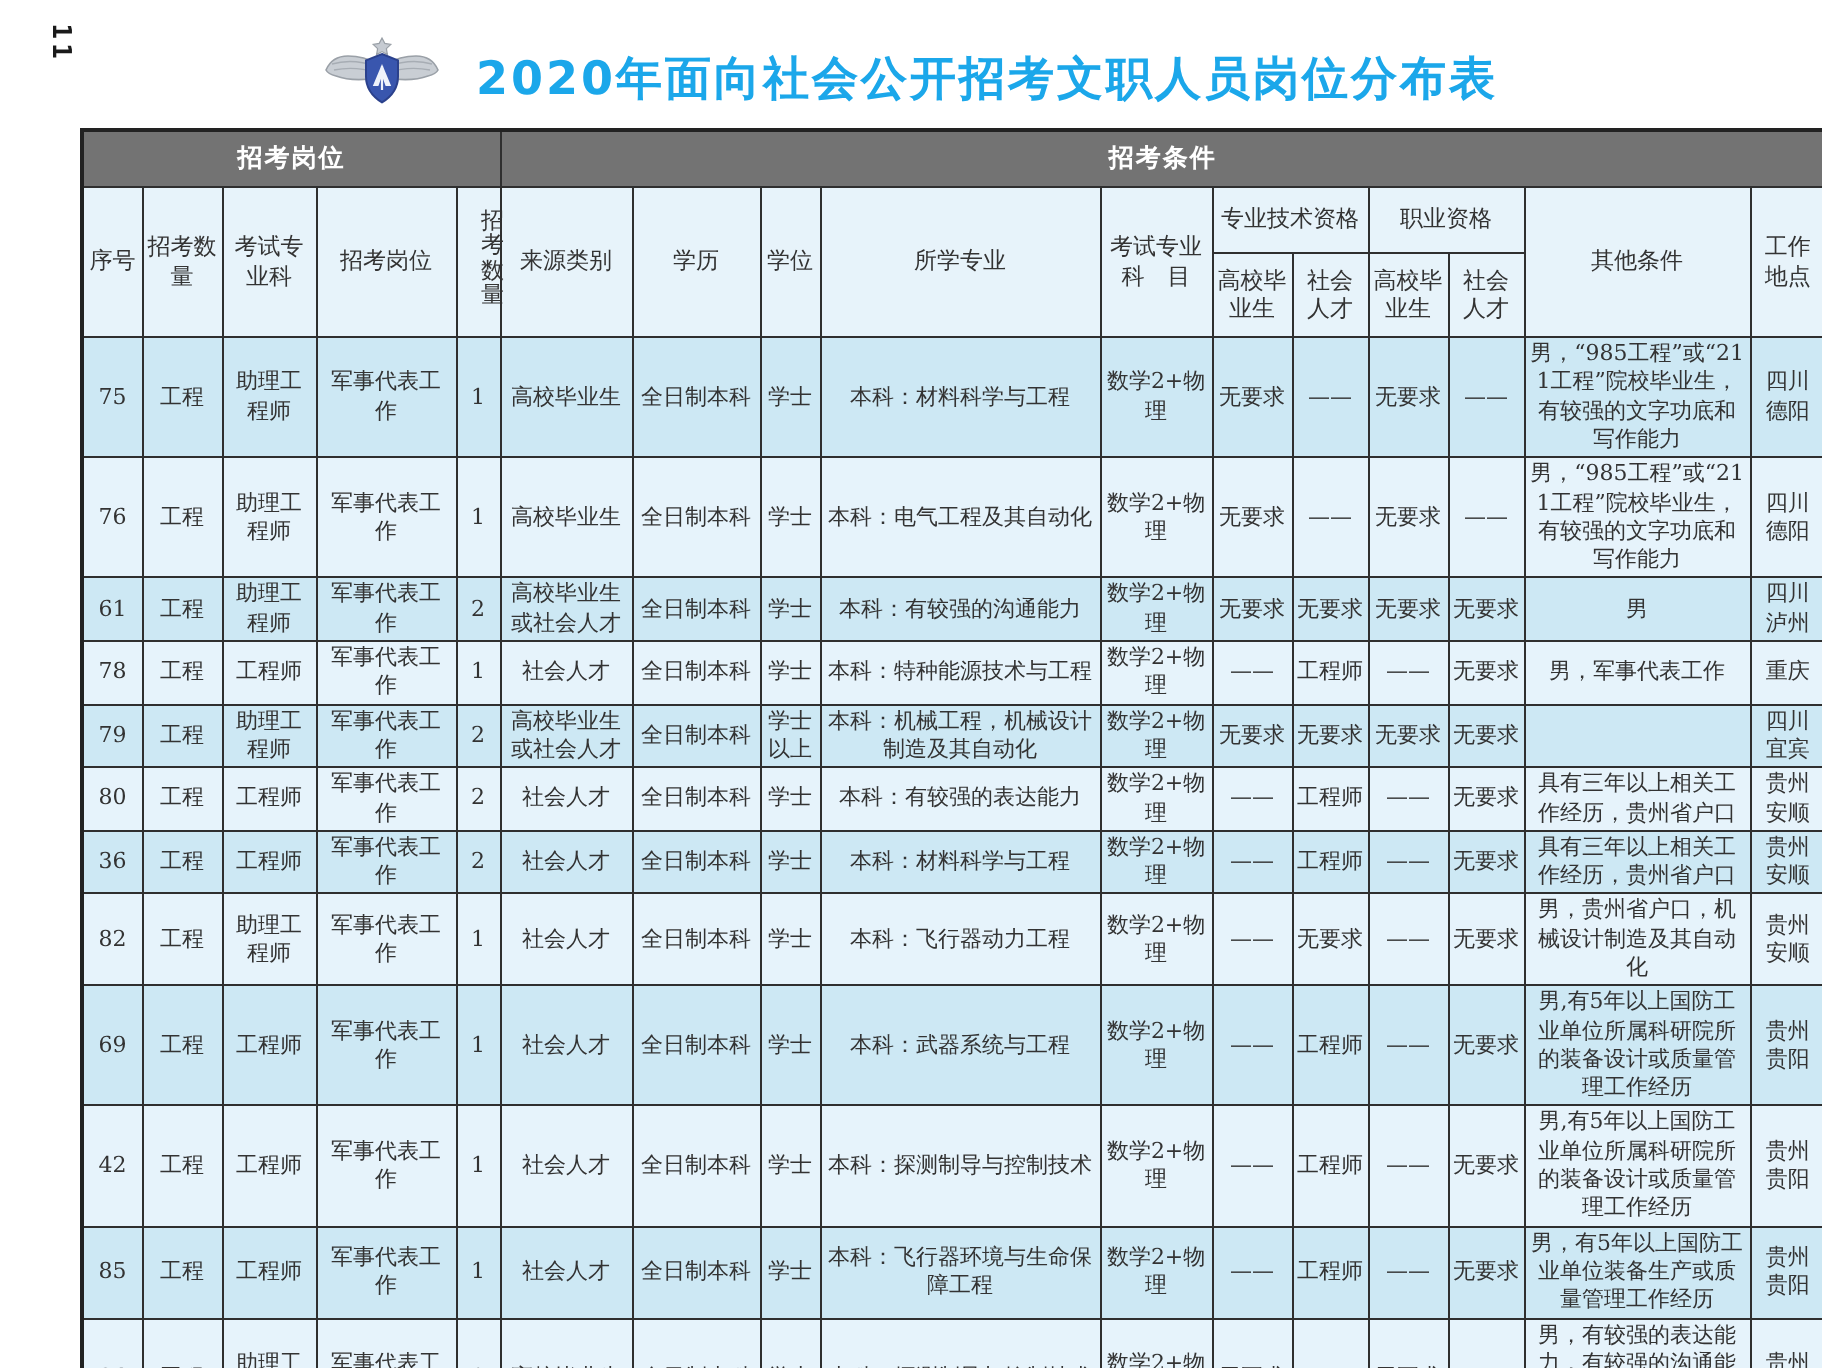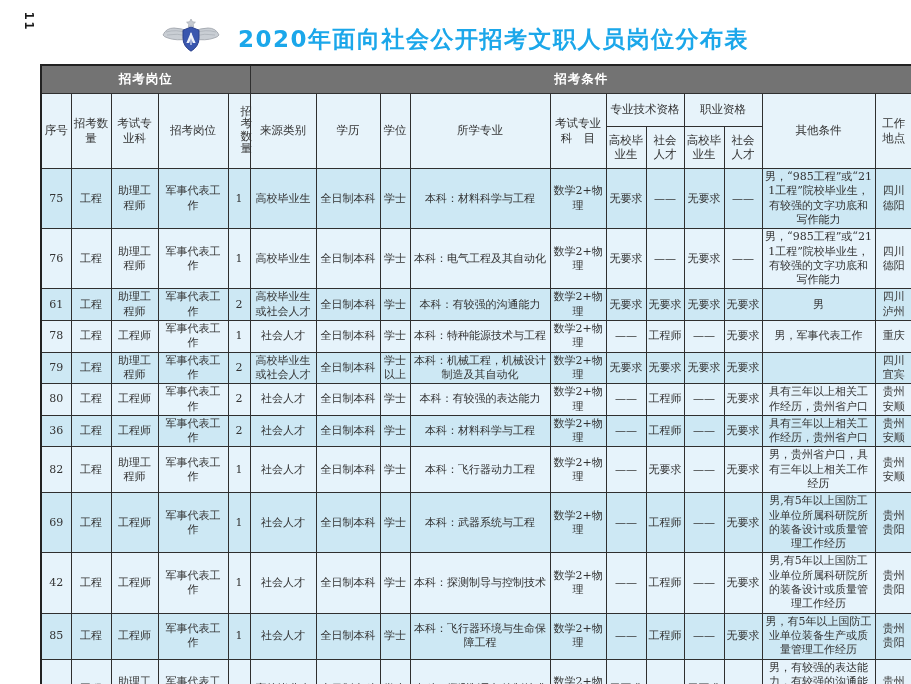--- a/index.html
+++ b/index.html
@@ -255,21 +255,21 @@
         <td>1</td>
         <td>社会人才</td>
         <td>全日制本科</td>
         <td>学士</td>
         <td class="left">本科：飞行器动力工程</td>
         <td>数学2+物理</td>
         <td>——</td>
         <td>无要求</td>
         <td>——</td>
         <td>无要求</td>
-        <td class="left">男，贵州省户口，具有三年以上相关工作经历</td>
+        <td class="left">男，贵州省户口，机械设计制造及其自动化</td>
         <td>贵州安顺</td>
       </tr>
       <tr class="dark">
         <td>69</td>
         <td>工程</td>
         <td>工程师</td>
         <td>军事代表工作</td>
         <td>1</td>
         <td>社会人才</td>
         <td>全日制本科</td>

